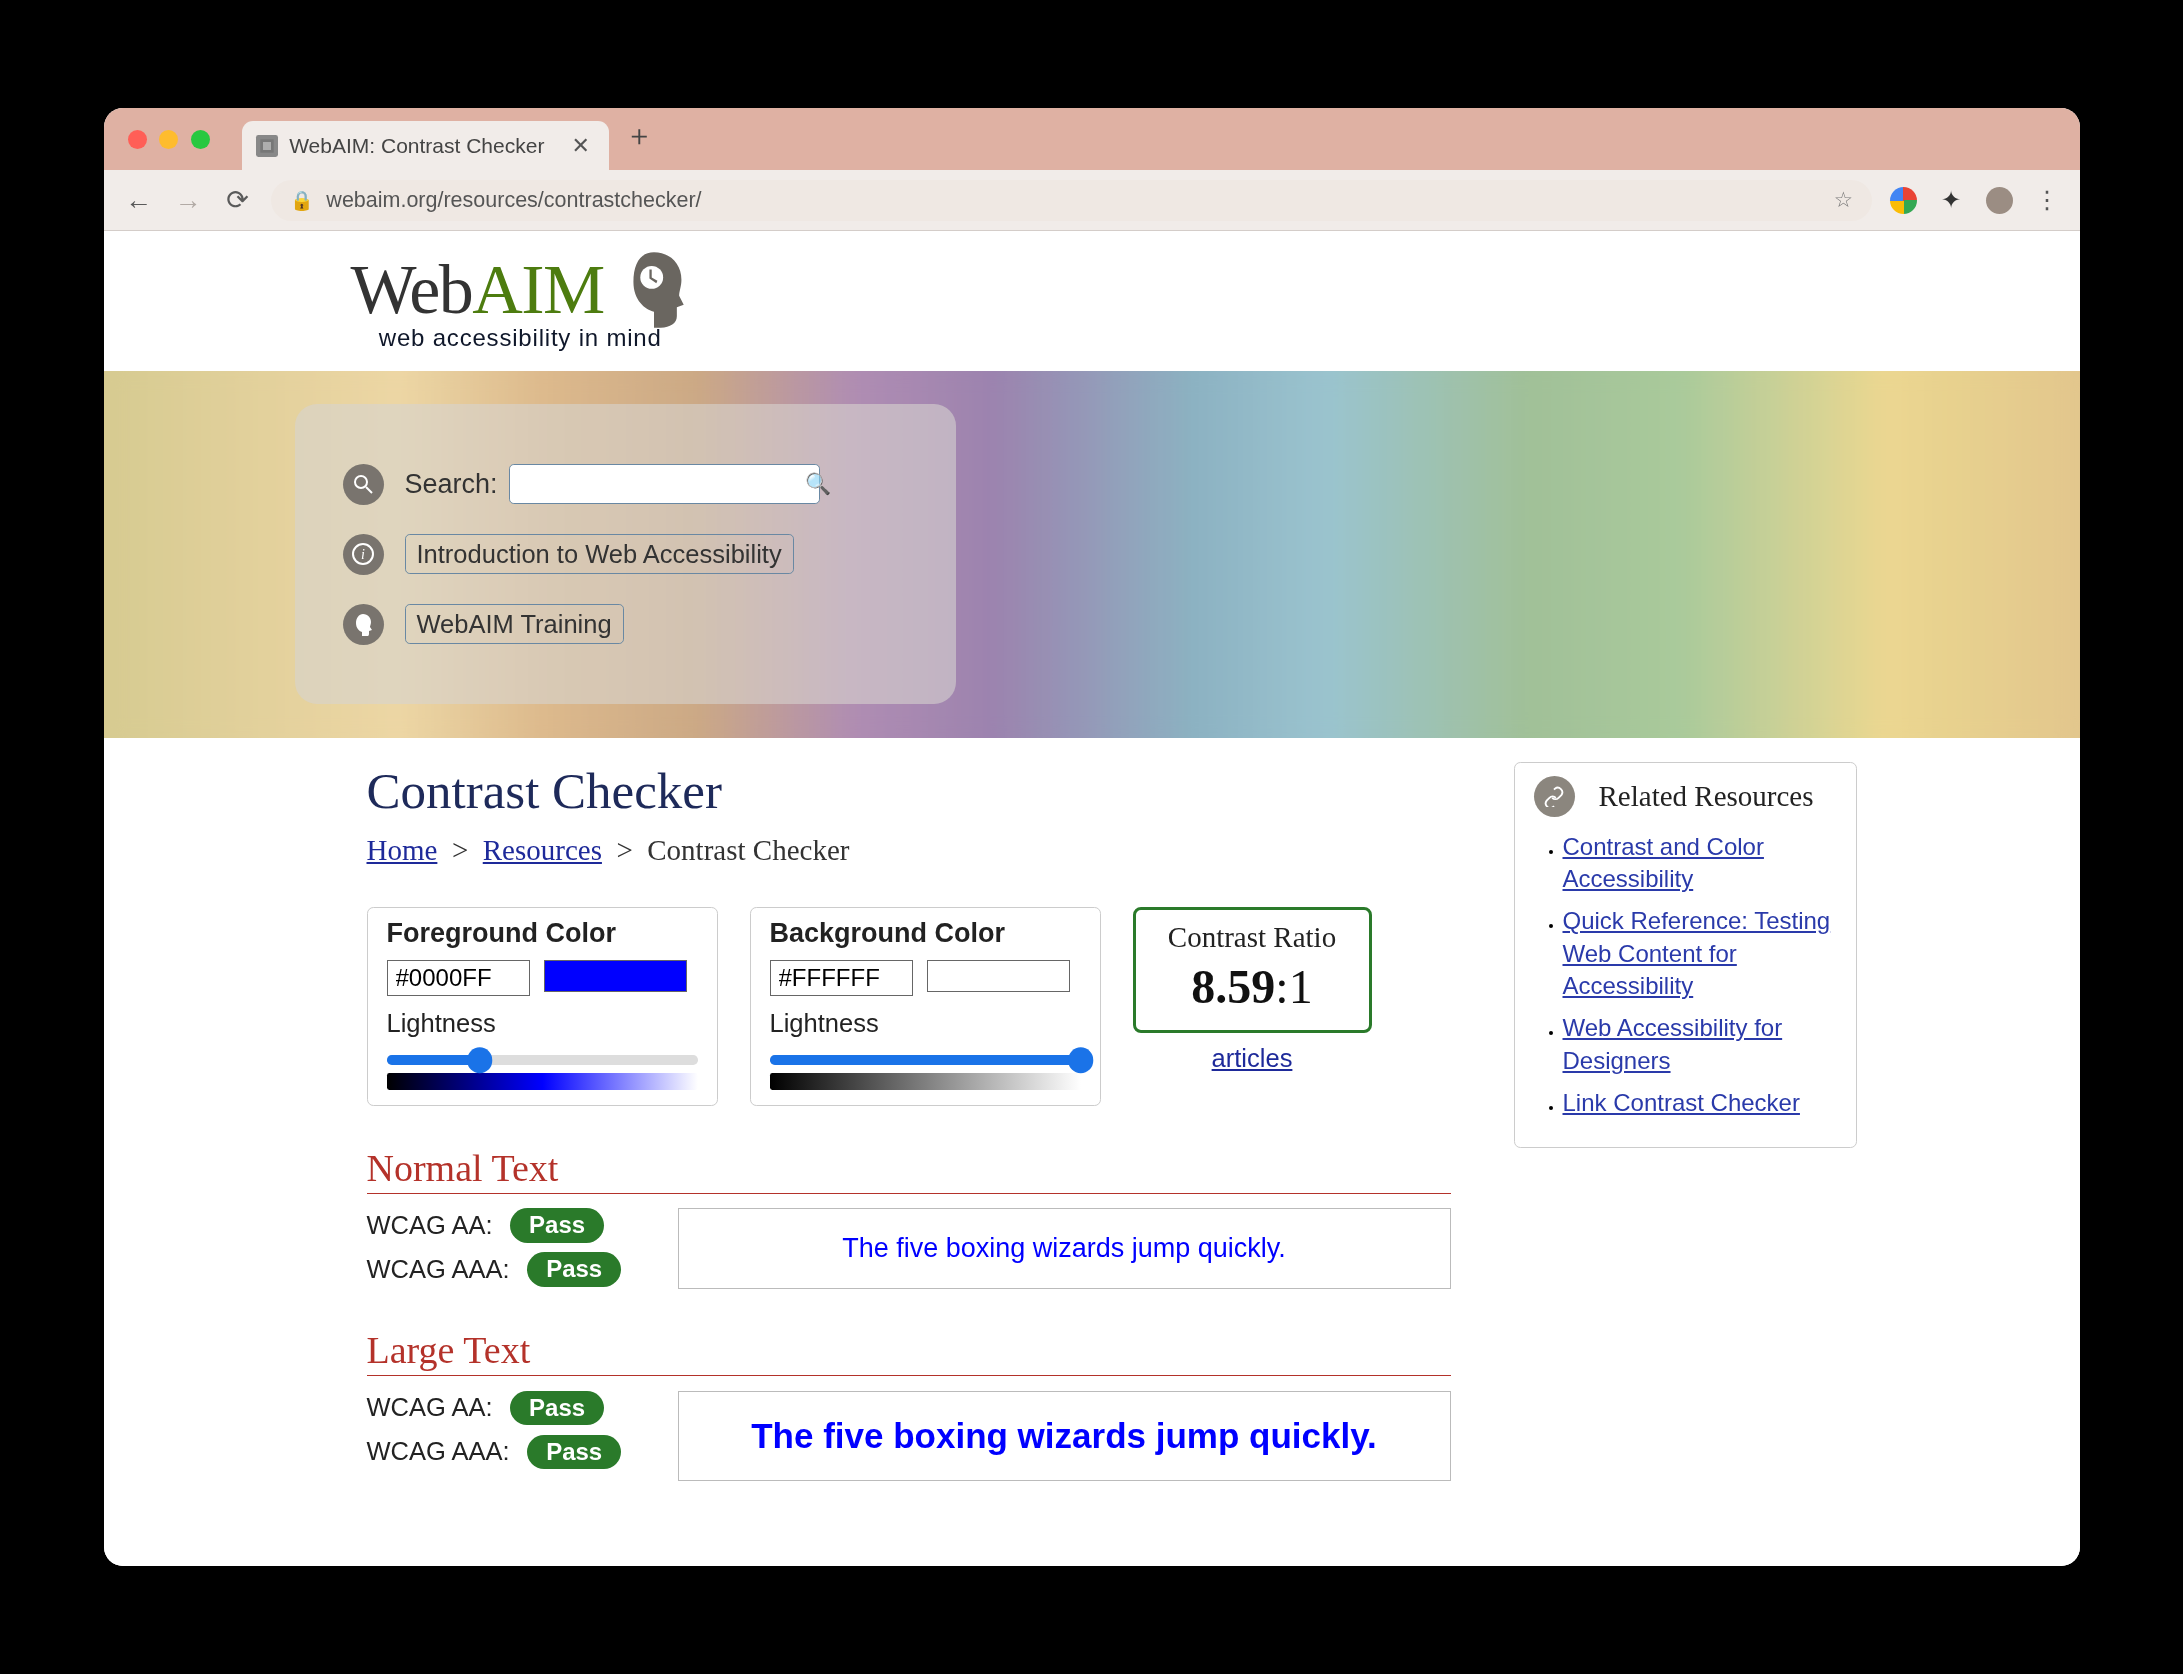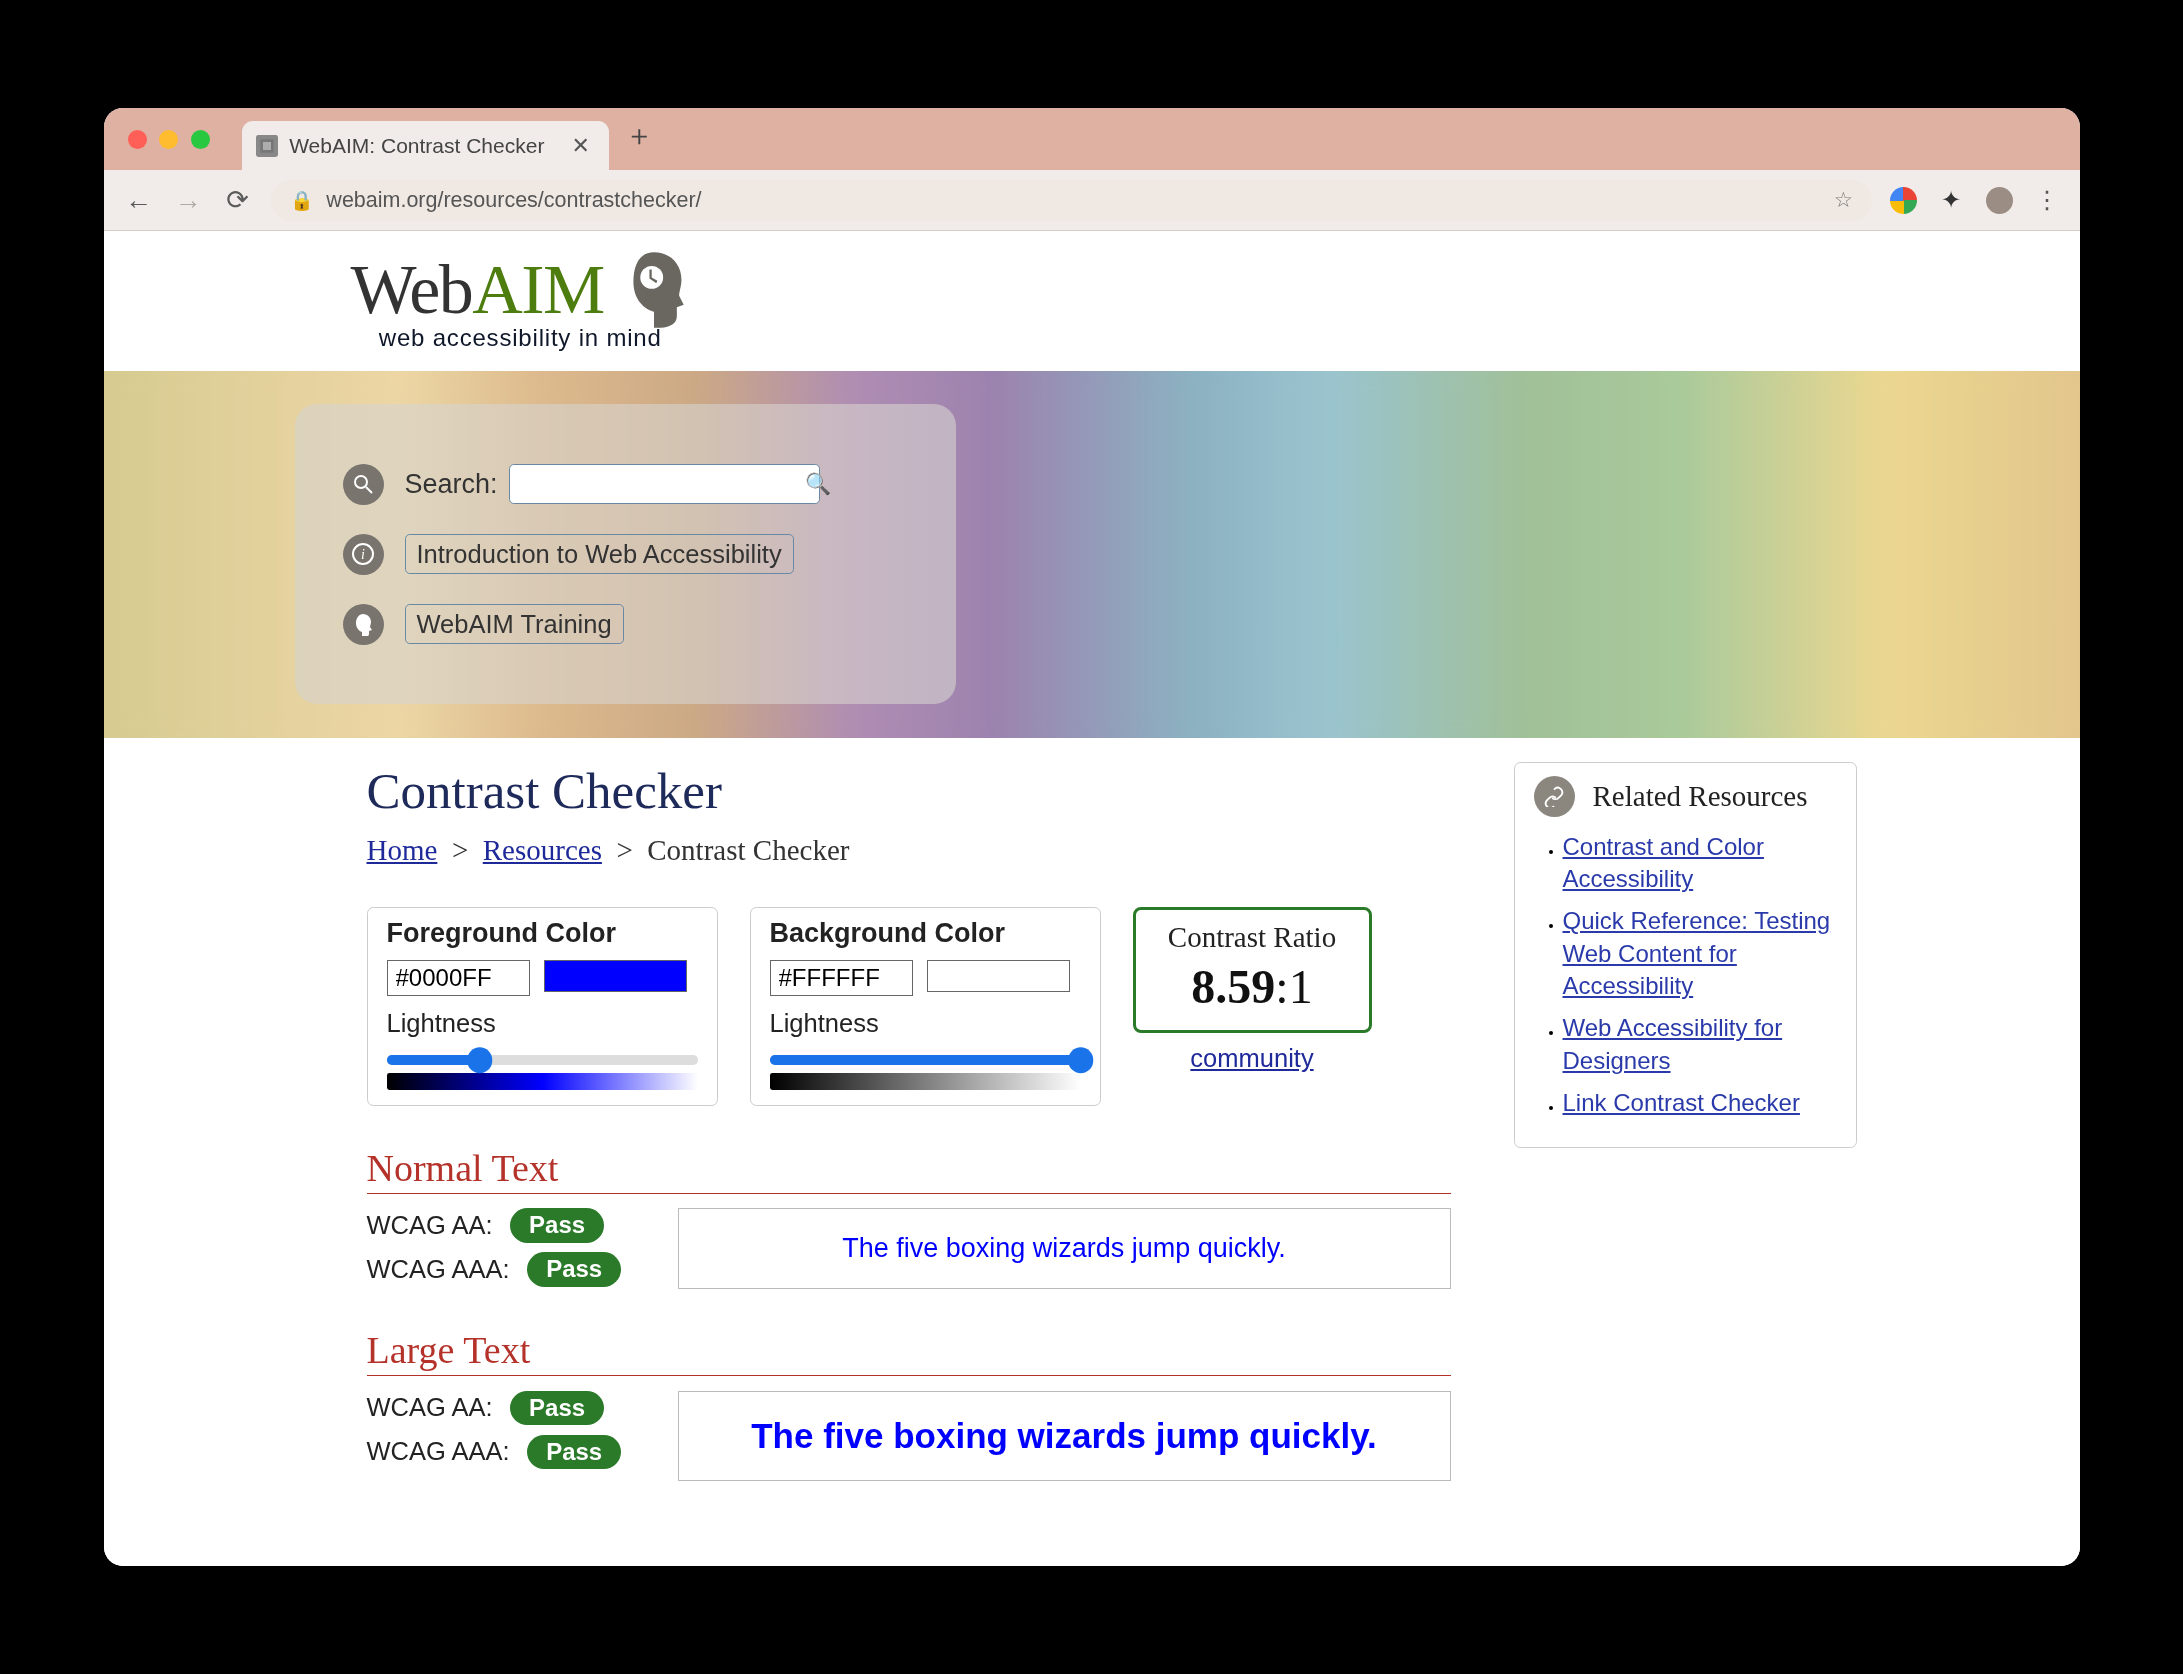--- a/index.html
+++ b/index.html
@@ -189,21 +189,21 @@
   .sample-box {
     flex:1; border:0.8px solid #bbb; padding: 24px 16px; text-align:center;
     font-size:27px; background:#fff;
   }
   .sample-box.large { font-size:35px; font-weight:700;}
   
   .sidebar { width:343px; }
   .related {
     border:0.8px solid #ccc; border-radius:6.4px; padding:12.7px 19px 19px;
   }
-  .related-head { display:flex; align-items:center; gap:18px; margin-bottom:14.3px;}
+  .related-head { display:flex; align-items:center; gap:24px; margin-bottom:14.3px;}
   .related-ico {
     width:41px; height:41px; border-radius:50%; background:#8b867e; display:flex;align-items:center;justify-content:center;
   }
   .related-ico svg{width:22px;height:22px;fill:#fff;}
   .related h3 { font-family: Georgia, serif; font-weight:400; font-size:29px; color:#222;}
   .related ul { list-style: disc; padding-left: 29px;}
   .related li { margin-bottom:9.6px;}
   .related a { color:#2a3aaa; text-decoration:underline; font-size:24px; line-height:1.35;}
 </style>
 </head>
@@ -351,21 +351,21 @@
           </div>
 
           <div>
             <div class="ratio-box">
               <div class="ratio-label">Contrast Ratio</div>
               <div class="ratio-val">
                 <span>8.59</span><span class="one">:1</span>
               </div>
             </div>
             <div class="permalink-wrap">
-              <a>community</a>
+              <a>articles</a>
             </div>
           </div>
         </div>
 
         <h2 class="section-h">Normal Text</h2>
         <div class="result-row">
           <div class="result-labels">
             <div class="rl">
               <span>WCAG AA:</span>
               <span class="badge">Pass</span>

